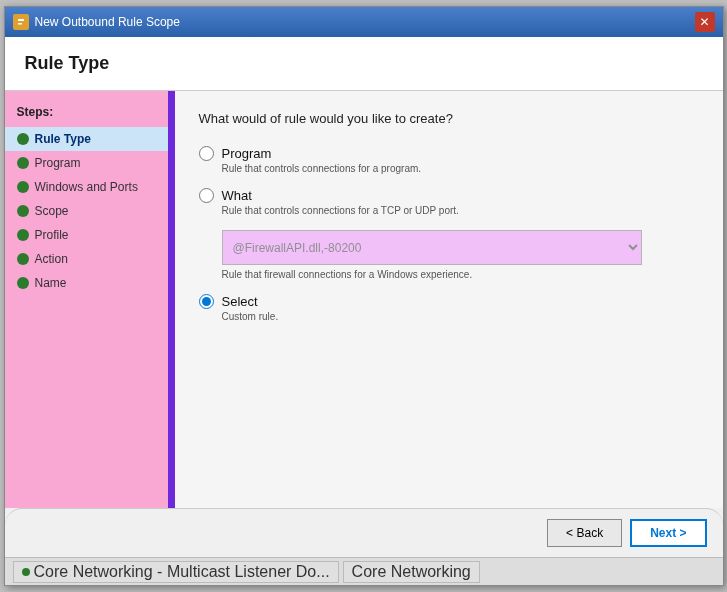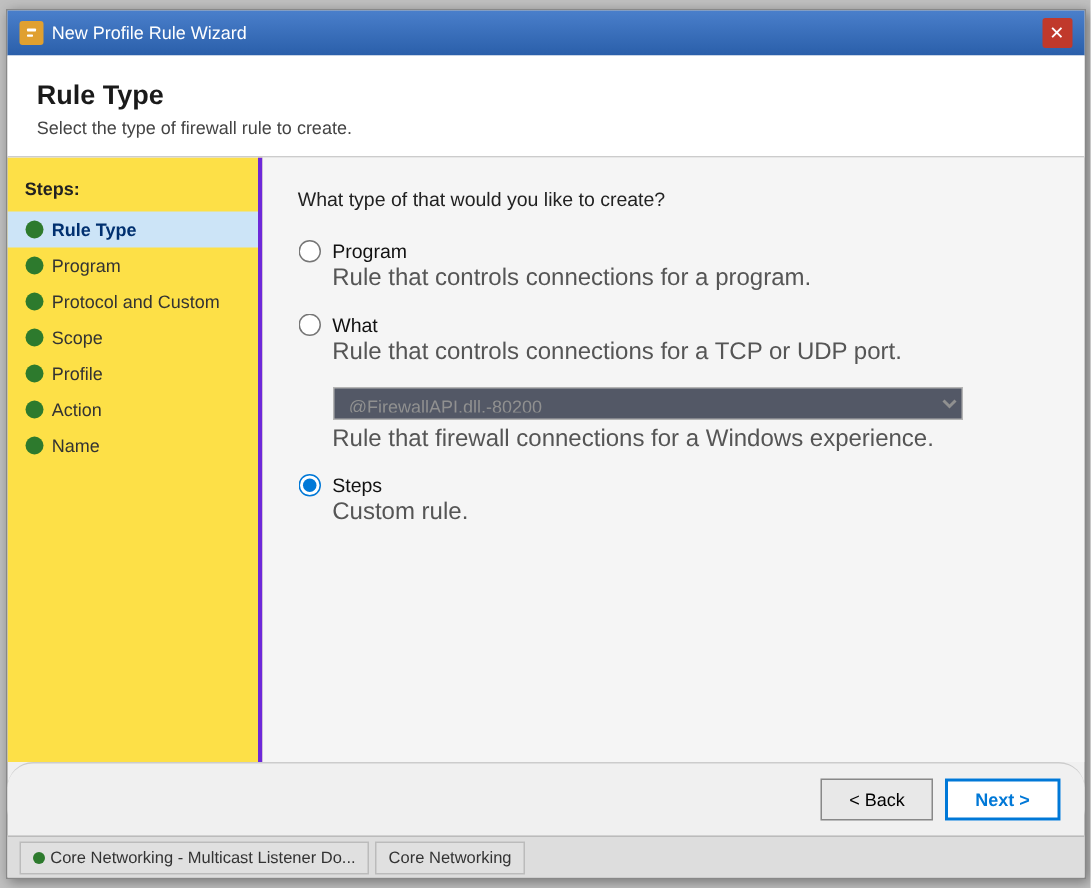--- a/index.html
+++ b/index.html
@@ -79,22 +79,22 @@
       font-size: 12px;
       color: #444;
     }
     .dialog-body {
       display: flex;
       flex: 1;
       overflow: hidden;
     }
     .steps-panel {
       width: 170px;
-      background: #fde047;
-      border-right: 3px solid #6d28d9;
+      background: #f9a8d4;
+      border-right: 7px solid #6d28d9;
       padding: 10px 0;
     }
     .steps-label {
       font-weight: bold;
       font-size: 12px;
       padding: 4px 12px 8px;
       color: #222;
     }
     .step-item {
       display: flex;
@@ -146,38 +146,38 @@
       cursor: pointer;
       accent-color: #0078d7;
     }
     .radio-label {
       font-size: 13px;
       font-weight: 500;
       color: #111;
       cursor: pointer;
     }
     .radio-desc {
-      font-size: 16px;
+      font-size: 10px;
       color: #555;
       margin-left: 23px;
     }
     .predefined-dropdown {
       margin: 6px 0 4px 23px;
       display: flex;
       align-items: center;
       width: 420px;
     }
     .predefined-dropdown select {
       flex: 1;
       padding: 4px 6px;
       font-size: 12px;
       border: 1px solid #999;
-      background: #0f172a;
+      background: #f0abfc;
       color: #666;
-      height: 22px;
+      height: 35px;
     }
     .dialog-footer {
       background: #f0f0f0;
       border-top: 1px solid #ccc;
       padding: 10px 16px;
       display: flex;
       justify-content: flex-end;
       gap: 8px;
       align-items: center;
       border-radius: 17px;
@@ -193,21 +193,21 @@
       font-size: 11px;
       color: #333;
     }
     .taskbar-item {
       display: flex;
       align-items: center;
       gap: 4px;
       padding: 2px 8px;
       background: #e0e0e0;
       border: 1px solid #bbb;
-      font-size: 11px;
+      font-size: 16px;
       height: 22px;
     }
     .taskbar-dot {
       width: 8px;
       height: 8px;
       border-radius: 50%;
       background: #2d7a2d;
     }
     .btn {
       padding: 5px 18px;
@@ -232,67 +232,66 @@
 
   <div class="title-bar">
     <div class="title-bar-left">
       <div class="title-bar-icon">
         <svg width="12" height="12" viewBox="0 0 12 12">
           <rect x="1" y="1" width="10" height="10" fill="#e0a030" rx="1"></rect>
           <rect x="3" y="3" width="6" height="2" fill="white" rx="0.5"></rect>
           <rect x="3" y="7" width="4" height="1.5" fill="white" rx="0.5"></rect>
         </svg>
       </div>
-      <span class="title-bar-title">New Profile Rule Wizard</span>
+      <span class="title-bar-title">New Outbound Rule Scope</span>
     </div>
     <button class="title-bar-close">✕</button>
   </div>
 
   <div class="dialog-header">
     <h1>Rule Type</h1>
-    <p>Select the type of firewall rule to create.</p>
   </div>
 
   <div class="dialog-body">
 
     <div class="steps-panel">
       <div class="steps-label">Steps:</div>
 
       <div class="step-item active">
         <div class="step-dot active-dot"></div>
         <span>Rule Type</span>
       </div>
       <div class="step-item">
         <div class="step-dot"></div>
         <span>Program</span>
       </div>
       <div class="step-item">
         <div class="step-dot"></div>
-        <span>Protocol and Custom</span>
+        <span>Windows and Ports</span>
       </div>
       <div class="step-item">
         <div class="step-dot"></div>
         <span>Scope</span>
       </div>
       <div class="step-item">
         <div class="step-dot"></div>
         <span>Profile</span>
       </div>
       <div class="step-item">
         <div class="step-dot"></div>
         <span>Action</span>
       </div>
       <div class="step-item">
         <div class="step-dot"></div>
         <span>Name</span>
       </div>
     </div>
 
     <div class="content-panel">
-      <p class="content-question">What type of that would you like to create?</p>
+      <p class="content-question">What would of rule would you like to create?</p>
 
       <div class="radio-option">
         <div class="radio-row">
           <input type="radio" name="rule-type" id="opt-program" style="">
           <label for="opt-program" class="radio-label">Program</label>
         </div>
         <div class="radio-desc">Rule that controls connections for a program.</div>
       </div>
 
       <div class="radio-option">
@@ -308,21 +307,21 @@
           <select disabled="">
             <option>@FirewallAPI.dll,-80200</option>
           </select>
         </div>
         <div class="radio-desc">Rule that firewall connections for a Windows experience.</div>
       </div>
 
       <div class="radio-option">
         <div class="radio-row">
           <input type="radio" name="rule-type" id="opt-custom" checked="" style="">
-          <label for="opt-custom" class="radio-label">Steps</label>
+          <label for="opt-custom" class="radio-label">Select</label>
         </div>
         <div class="radio-desc">Custom rule.</div>
       </div>
     </div>
   </div>
 
   <div class="dialog-footer">
     <button class="btn">&lt; Back</button>
     <button class="btn btn-primary">Next &gt;</button>
   </div>

